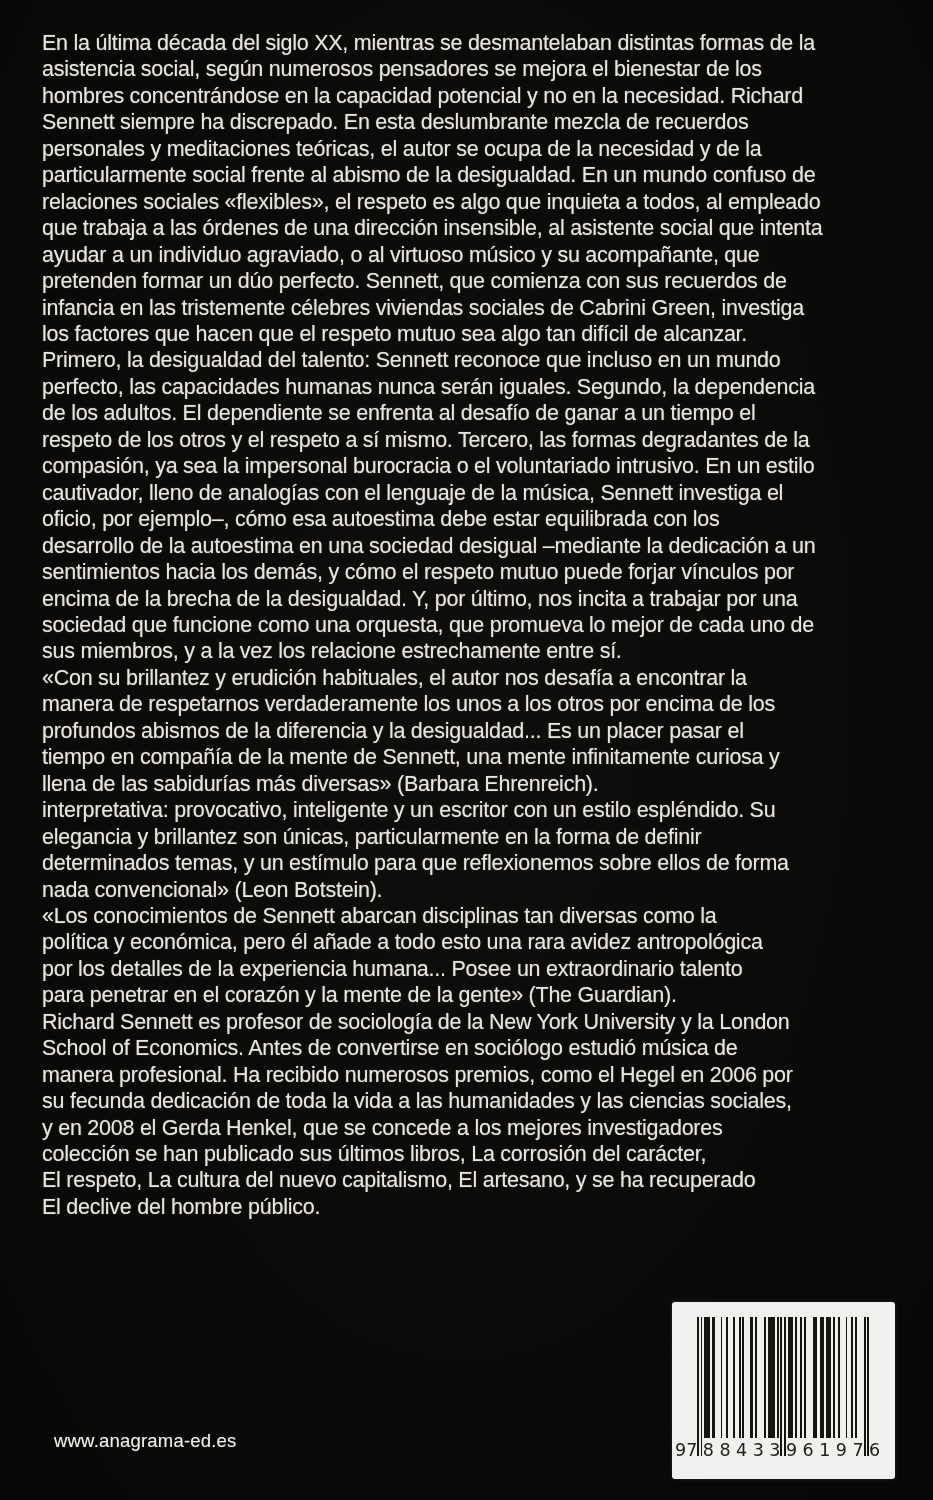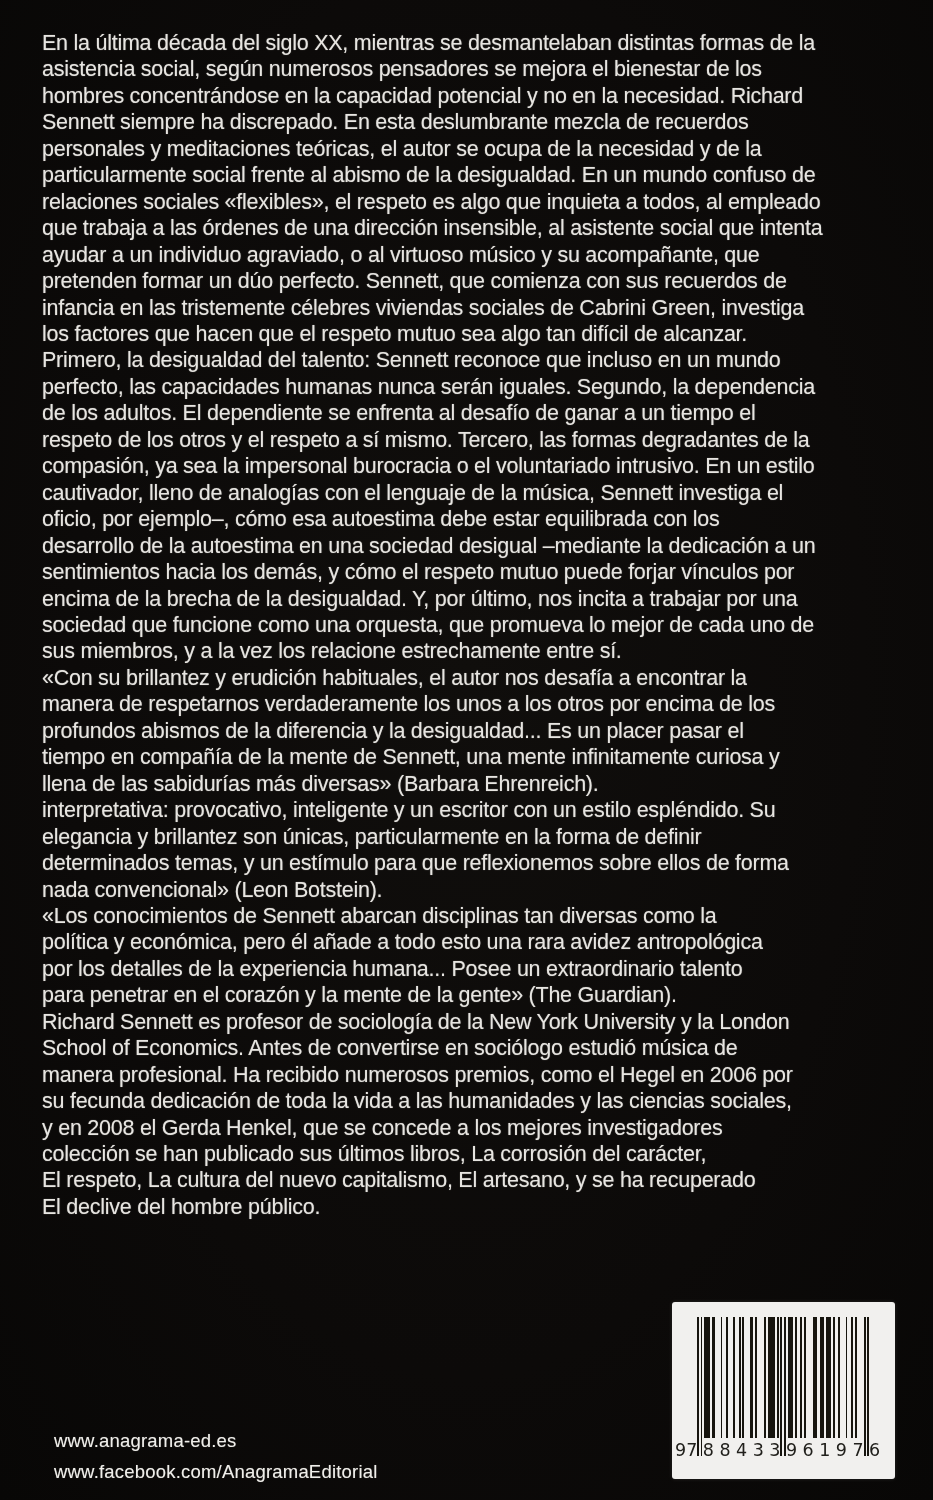--- a/index.html
+++ b/index.html
@@ -119,21 +119,20 @@
       <div class="line"><span>manera profesional. Ha recibido numerosos premios, como el Hegel en 2006 por</span></div>
       <div class="line"><span>su fecunda dedicación de toda la vida a las humanidades y las ciencias sociales,</span></div>
       <div class="line"><span>y en 2008 el Gerda Henkel, que se concede a los mejores investigadores</span></div>
       <div class="line"><span>colección se han publicado sus últimos libros, </span><span class="it">La corrosión del carácter,</span></div>
       <div class="line"><span class="it">El respeto, La cultura del nuevo capitalismo, El artesano</span><span>, y se ha recuperado</span></div>
       <div class="line"><span class="it">El declive del hombre público.</span></div>
     </div>
 
   <div class="footer-links">
     <span class="url">www.anagrama-ed.es</span>
-    <span class="url">www.facebook.com/AnagramaEditorial</span>
   </div>
 
   <div class="barcode-box">
     <div class="barcode-inner">
       <div class="bars" id="barcode-bars">
           <div class="bar black tall"></div>
           <div class="bar"></div>
           <div class="bar black tall"></div>
           <div class="bar"></div>
           <div class="bar black"></div>

